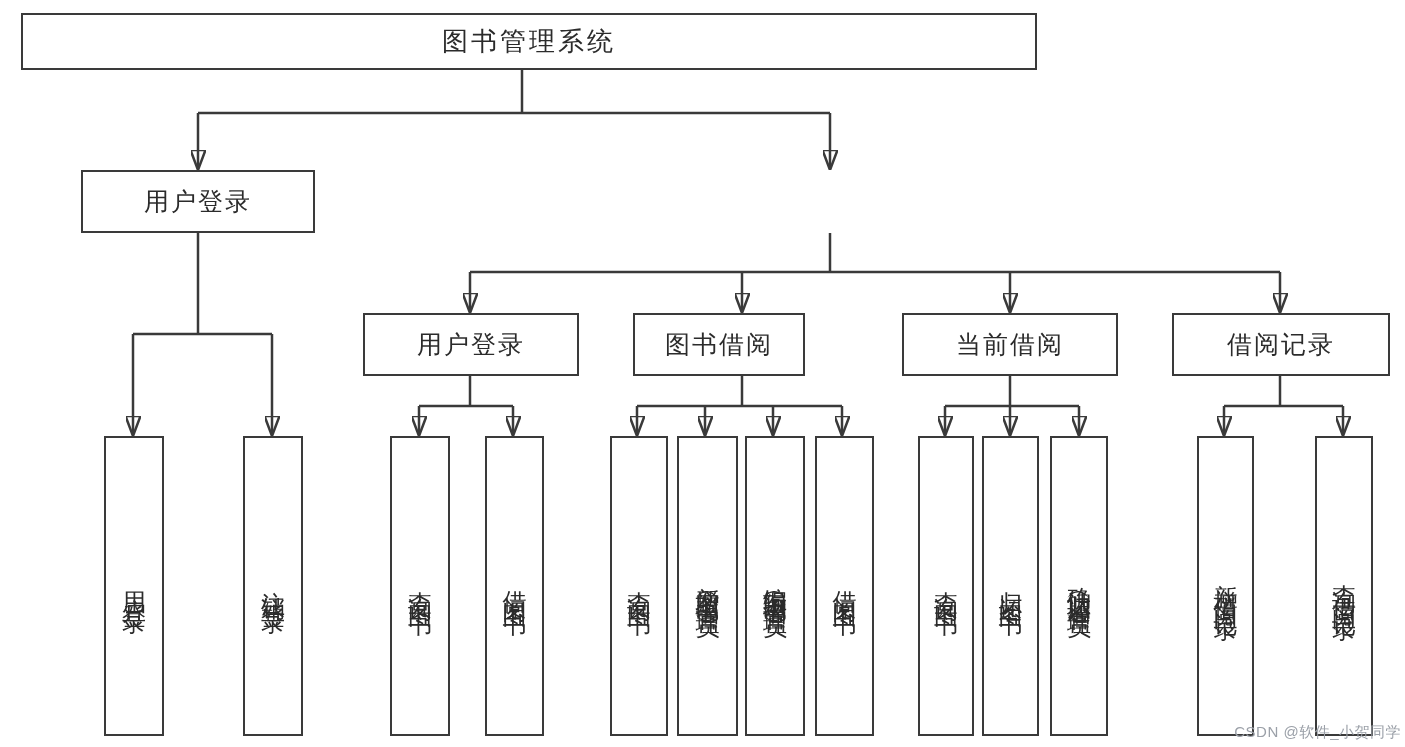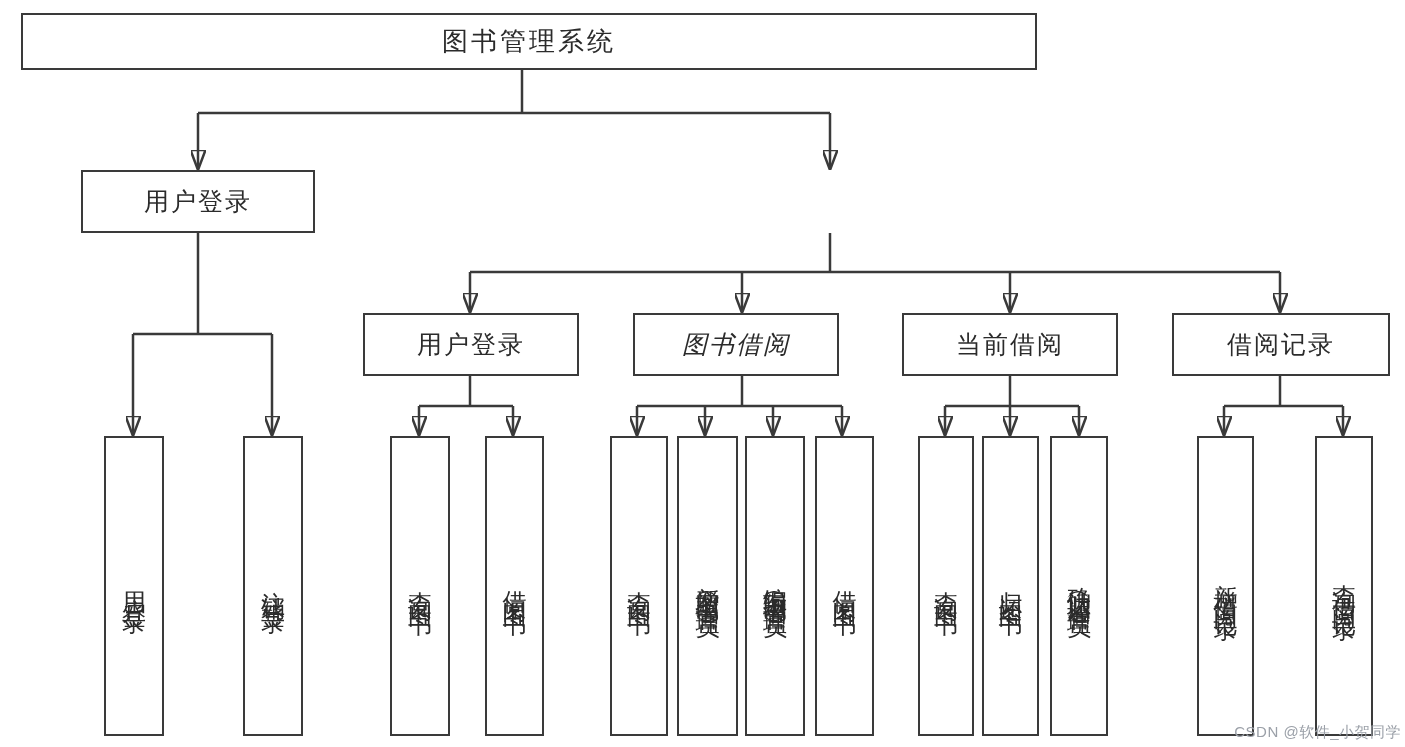--- a/index.html
+++ b/index.html
@@ -120,21 +120,21 @@
       <line x1="1224" y1="406" x2="1224" y2="434" marker-end="url(#arrow)"></line>
       <line x1="1343" y1="406" x2="1343" y2="434" marker-end="url(#arrow)"></line>
     </g>
   </svg>
 
   <div class="node h-node root-node" style="left:21px;top:13px;width:1016px;height:57px;">图书管理系统</div>
 
   <div class="node h-node" style="left:81px;top:170px;width:234px;height:63px;">用户登录</div>
 
   <div class="node h-node" style="left:363px;top:313px;width:216px;height:63px;">用户登录</div>
-  <div class="node h-node" style="left:633px;top:313px;width:206px;height:63px;font-style:italic;">图书借阅</div>
+  <div class="node h-node" style="left:633px;top:313px;width:172px;height:63px;">图书借阅</div>
   <div class="node h-node" style="left:902px;top:313px;width:216px;height:63px;">当前借阅</div>
   <div class="node h-node" style="left:1172px;top:313px;width:218px;height:63px;">借阅记录</div>
 
   <div class="node v-node" style="left:104px;top:436px;width:60px;height:300px;">用户登录</div>
   <div class="node v-node" style="left:243px;top:436px;width:60px;height:300px;">注销登录</div>
 
   <div class="node v-node" style="left:390px;top:436px;width:60px;height:300px;">查询图书</div>
   <div class="node v-node" style="left:485px;top:436px;width:59px;height:300px;">借阅图书</div>
 
   <div class="node v-node" style="left:610px;top:436px;width:58px;height:300px;">查询图书</div>

